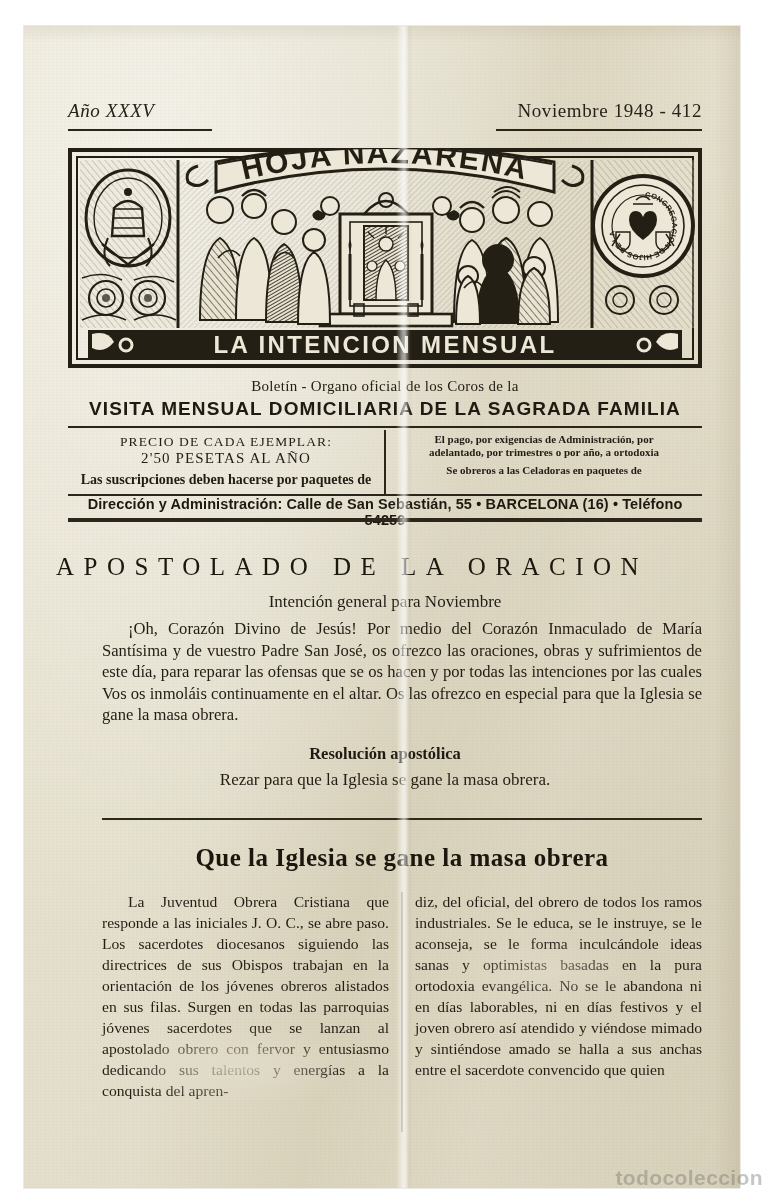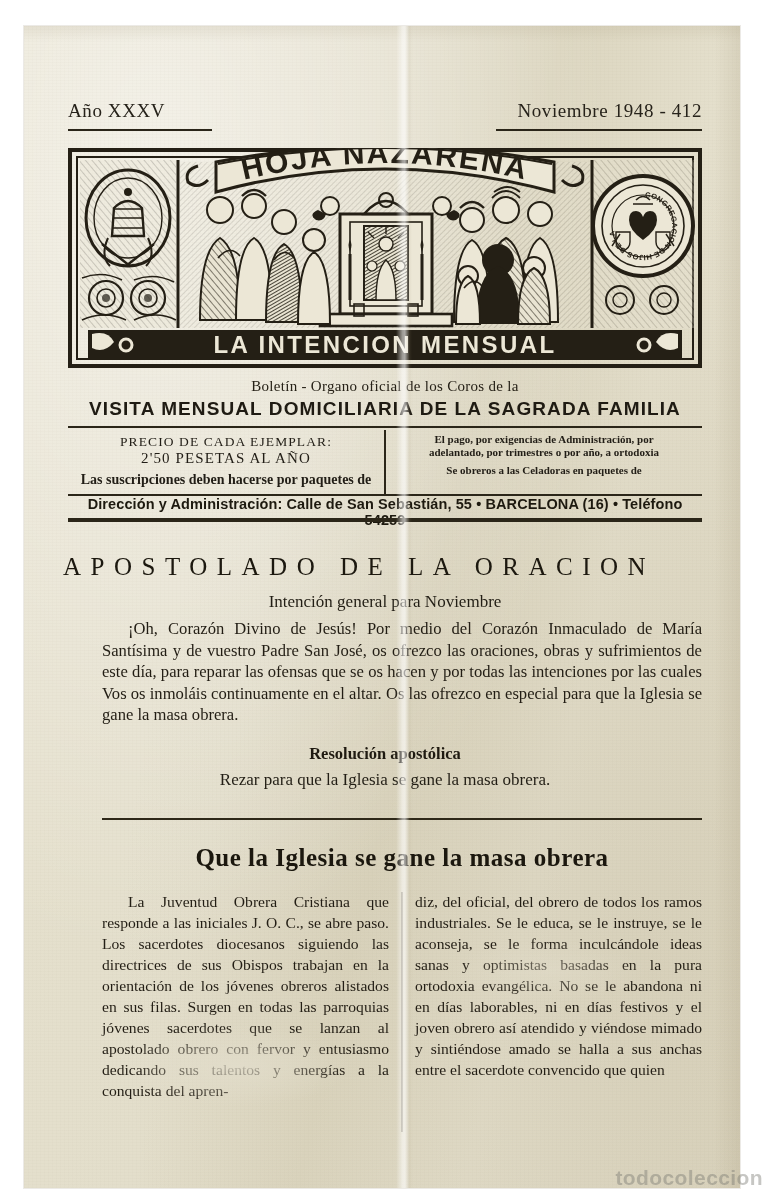--- a/index.html
+++ b/index.html
@@ -59,21 +59,21 @@
 
   
   #issue-line {
     position: absolute; left: 44px; top: 74px; width: 634px;
     display: flex; justify-content: space-between; align-items: baseline;
     font-size: 19px; letter-spacing: .6px; color: #26221a;
   }
   #issue-line .rule-l, #issue-line .rule-r { position:absolute; bottom:-9px; height:2px; background:#2a2519; }
   #issue-line .rule-l { left: 0; width: 144px; }
   #issue-line .rule-r { right: 0; width: 206px; }
-  #issue-year { font-weight: 400; }
+  #issue-year { font-weight: 400; font-style: italic; }
   #issue-date { font-weight: 400; }
 
   
   #masthead {
     position: absolute; left: 44px; top: 122px; width: 634px; height: 220px;
   }
   #masthead svg { display: block; width: 100%; height: 100%; }
 
   
   #subtitle-wrap {
@@ -105,21 +105,21 @@
   #address-line {
     position: absolute; left: 44px; top: 470px; width: 634px; text-align: center;
     font-size: 14.5px; font-weight: 700; letter-spacing: .1px;
     font-family: "Liberation Sans", sans-serif; color: #1d190f;
   }
   #rule-c { position: absolute; left: 44px; top: 492px; width: 634px; height: 3px;
             background: #2b2619; border-bottom: 1px solid #2b2619; }
 
   
   #section-title {
-    position: absolute; left: 39px; top: 527px; width: 640px;
+    position: absolute; left: 32px; top: 527px; width: 640px;
     font-size: 25px; letter-spacing: 9.5px; color: #1c180f; white-space: nowrap; font-family: Liberation Serif, serif;
   }
   #section-sub {
     position: absolute; left: 44px; top: 566px; width: 634px; text-align: center;
     font-size: 17px; color: #221e15;
   }
   #prayer {
     position: absolute; left: 78px; top: 592px; width: 600px;
     font-size: 16.6px; line-height: 1.30; text-align: justify; color: #221d14;
     text-indent: 26px;

